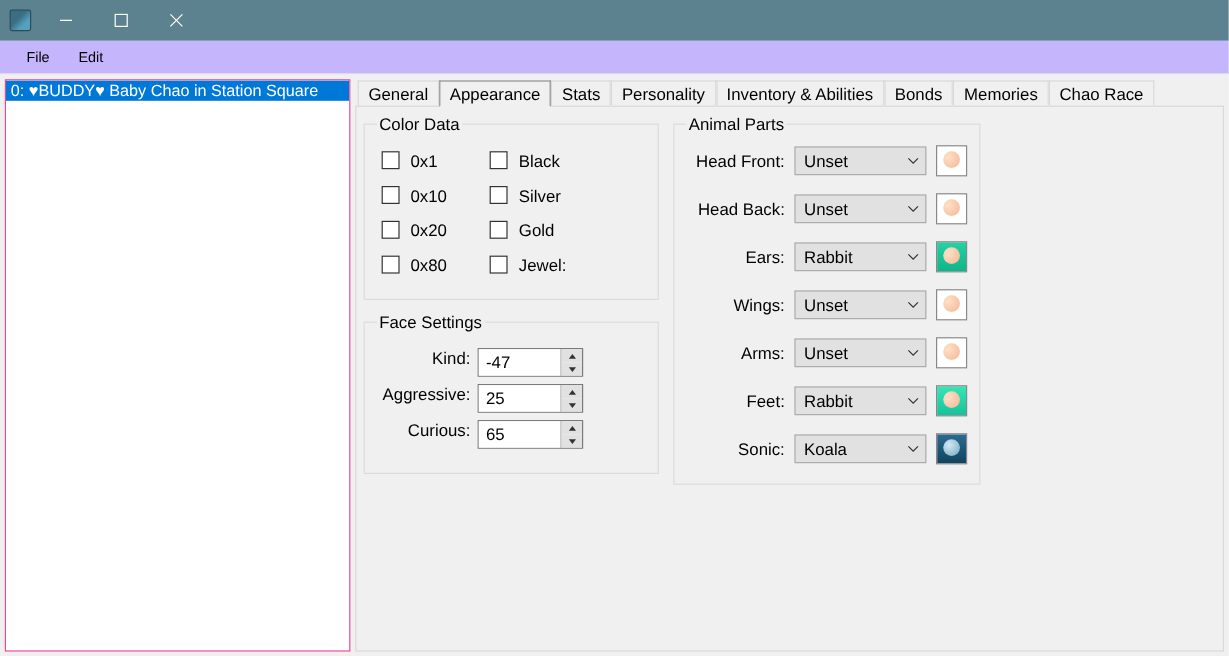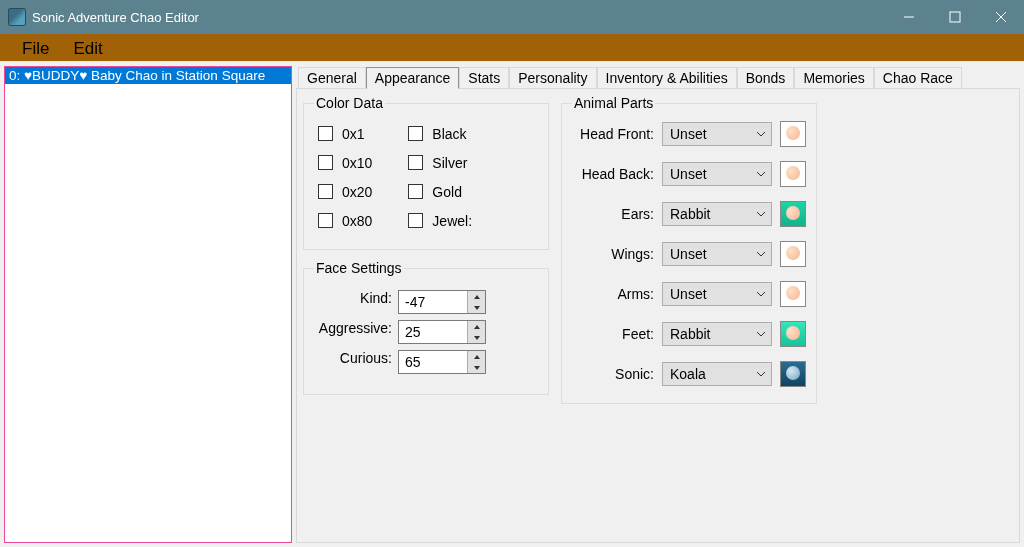--- a/index.html
+++ b/index.html
@@ -28,25 +28,25 @@
     .win-btn {
       width: 46px; height: 100%;
       display: flex; align-items: center; justify-content: center;
       color: #fff; font-size: 13px;
     }
     .win-btn svg { stroke: #fff; stroke-width: 1; fill: none; }
 
     
     .menubar {
       height: 28px;
-      background: #a16207;
+      background: #c4b5fd;
       display: flex;
-      align-items: flex-end;
+      align-items: center;
       padding: 0 10px;
-      font-size: 17px;
+      font-size: 12px;
       color: #000;
       border-bottom: 1px solid #e5e5e5;
     }
     .menubar .menu-item { padding: 2px 12px; }
 
     
     .content {
       display: flex;
       height: calc(100% - 34px - 28px);
       background: #f0f0f0;
@@ -204,21 +204,20 @@
     }
     .thumb.koala::after{
       background: radial-gradient(circle at 35% 35%, #d6e8f2, #6fa7c2);
     }
   </style>
 </head>
 <body>
 
 <div class="titlebar">
   <div class="app-icon"></div>
-  <div class="title-text">Sonic Adventure Chao Editor</div>
   <div class="win-btns">
     <div class="win-btn">
       <svg width="12" height="12" viewBox="0 0 12 12">
           <path d="M1 6 H11"></path>
         </svg>
     </div>
     <div class="win-btn">
       <svg width="12" height="12" viewBox="0 0 12 12">
           <rect x="1" y="1" width="10" height="10"></rect>
         </svg>

